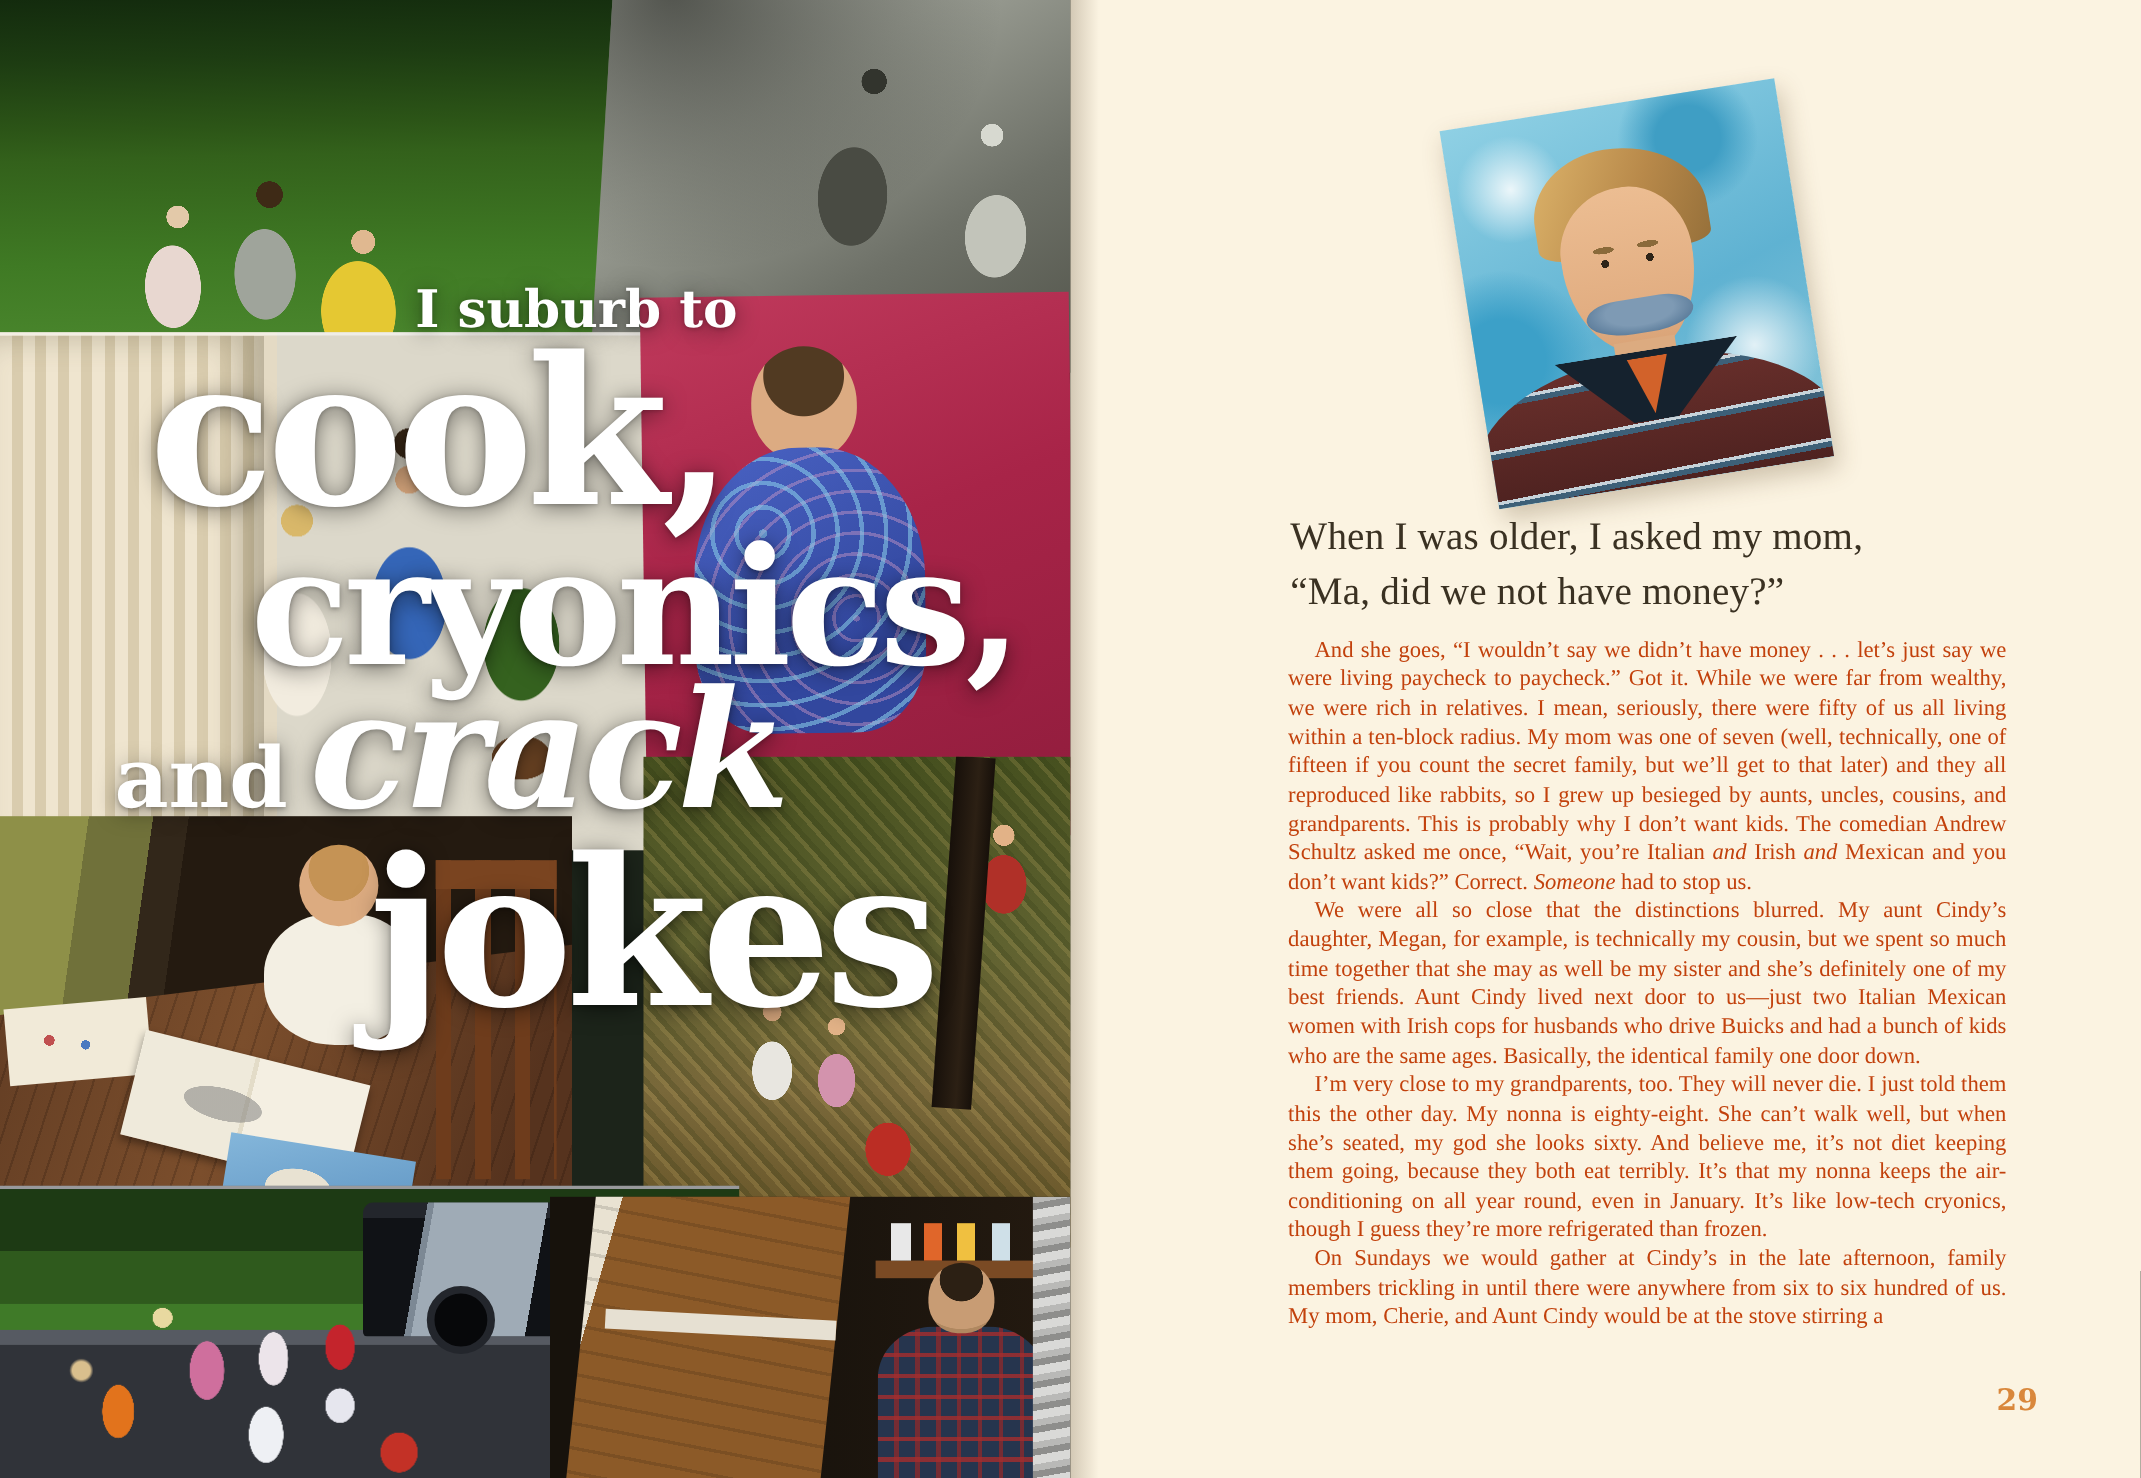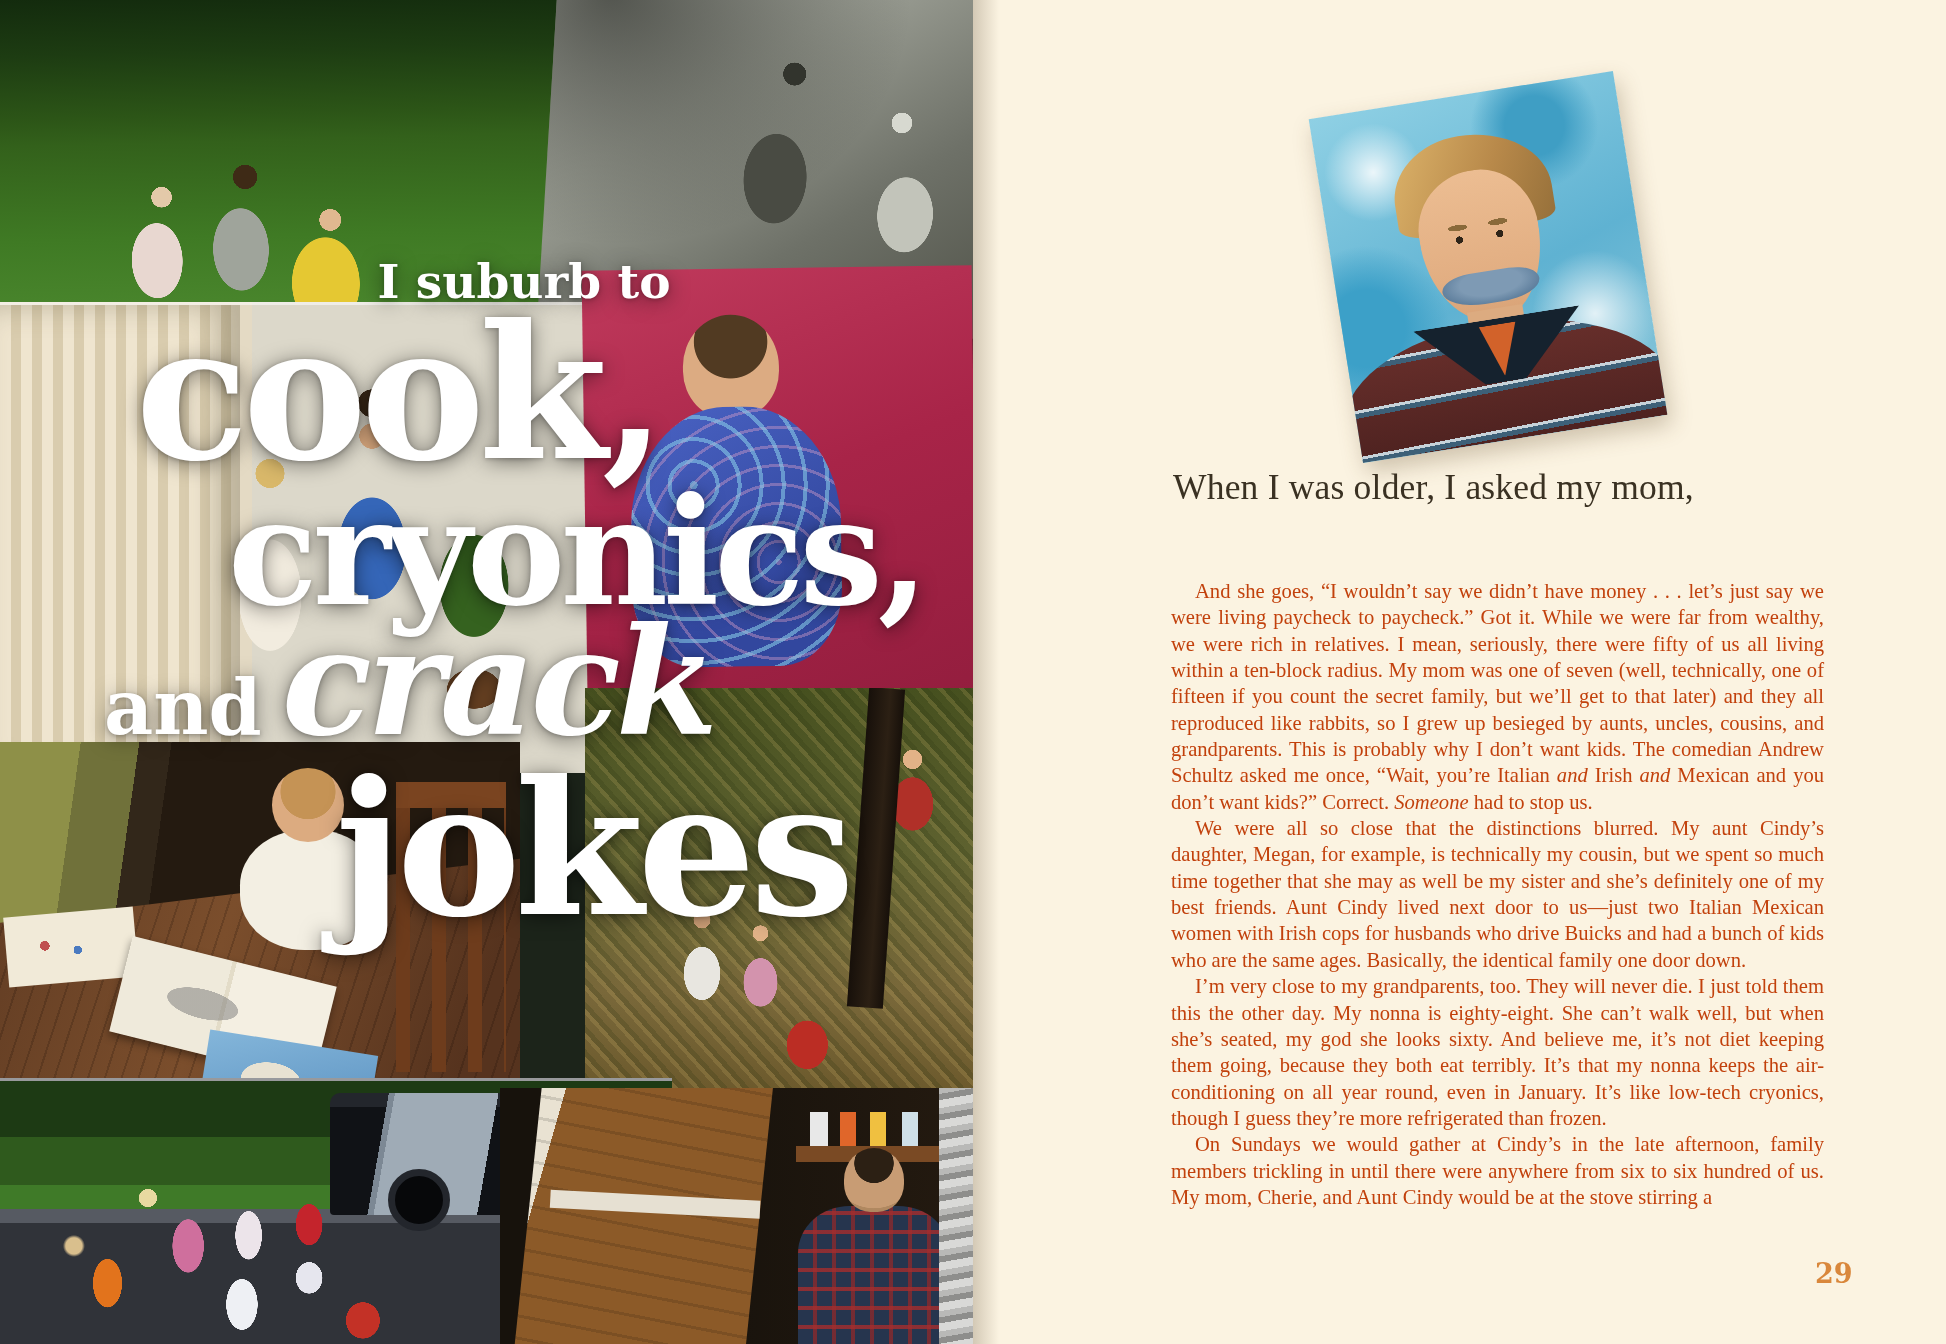--- a/index.html
+++ b/index.html
@@ -245,20 +245,21 @@
       <div id="boy-face"></div>
       <div id="boy-neck"></div>
       <div id="boy-shirt"></div>
       <div id="boy-collar"></div>
       <div id="boy-placket"></div>
       <div id="boy-mustache"></div>
     </div>
 
     <div id="heading">
       <div>When I was older, I asked my mom,</div>
+      <div>“Ma, did we not have money?”</div>
     </div>
 
     <div id="body-text">
         <p><span>And she goes, “I wouldn’t say we didn’t have money . . . let’s just say we were living paycheck to paycheck.” Got it. While we were far from wealthy, we were rich in relatives. I mean, seriously, there were fifty of us all living within a ten-block radius. My mom was one of seven (well, technically, one of fifteen if you count the secret family, but we’ll get to that later) and they all reproduced like rabbits, so I grew up besieged by aunts, uncles, cousins, and grandparents. This is probably why I don’t want kids. The comedian Andrew Schultz asked me once, “Wait, you’re Italian </span><span class="it">and</span><span> Irish </span><span class="it">and</span><span> Mexican and you don’t want kids?” Correct. </span><span class="it">Someone</span><span> had to stop us.</span></p>
         <p><span>We were all so close that the distinctions blurred. My aunt Cindy’s daughter, Megan, for example, is technically my cousin, but we spent so much time together that she may as well be my sister and she’s definitely one of my best friends. Aunt Cindy lived next door to us—just two Italian Mexican women with Irish cops for husbands who drive Buicks and had a bunch of kids who are the same ages. Basically, the identical family one door down.</span></p>
         <p><span>I’m very close to my grandparents, too. They will never die. I just told them this the other day. My nonna is eighty-eight. She can’t walk well, but when she’s seated, my god she looks sixty. And believe me, it’s not diet keeping them going, because they both eat terribly. It’s that my nonna keeps the air-conditioning on all year round, even in January. It’s like low-tech cryonics, though I guess they’re more refrigerated than frozen.</span></p>
         <p><span>On Sundays we would gather at Cindy’s in the late afternoon, family members trickling in until there were anywhere from six to six hundred of us. My mom, Cherie, and Aunt Cindy would be at the stove stirring a</span></p>
       </div>
 
     <div id="page-number">29</div>

